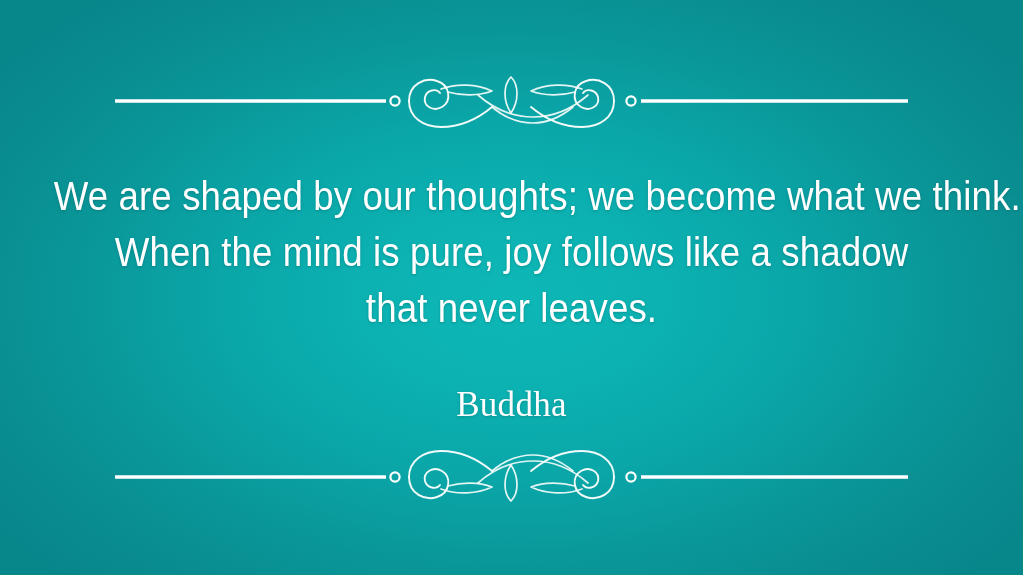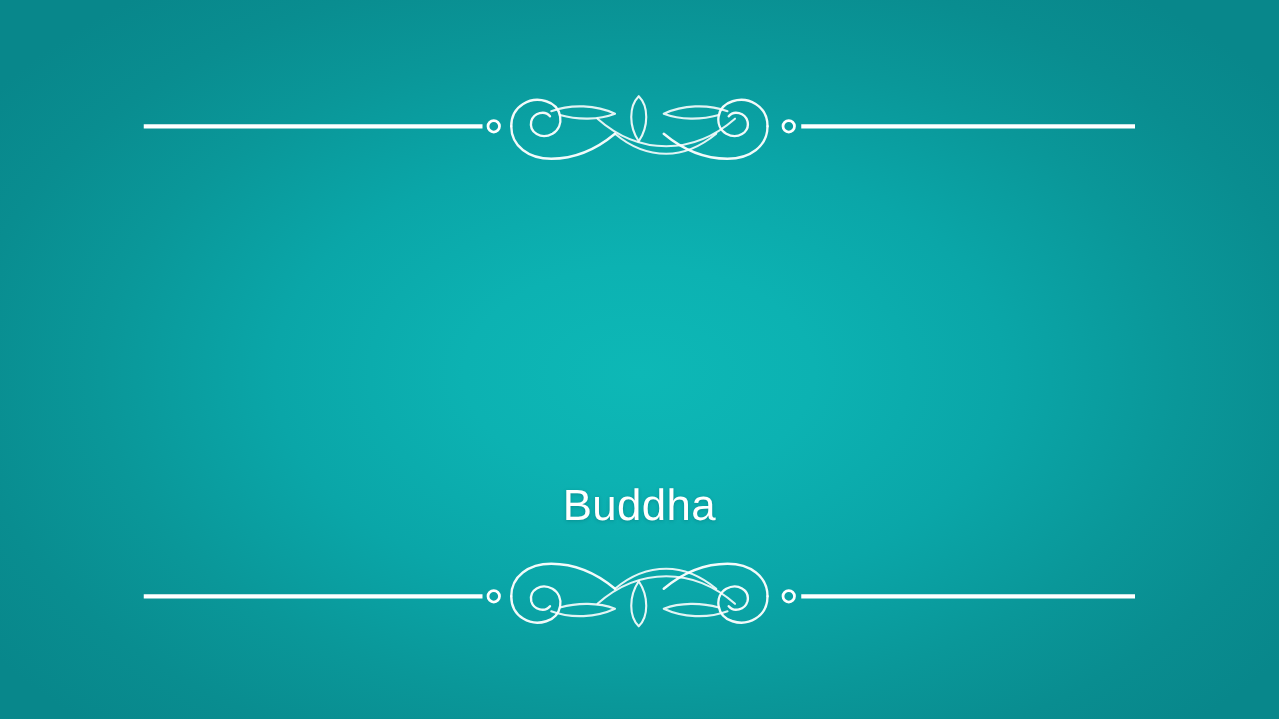--- a/index.html
+++ b/index.html
@@ -101,21 +101,21 @@
     transform: scaleX(0.895);
     transform-origin: center;
   }
 
   #attribution {
     position: absolute;
     top: 382px;
     left: 0;
     width: 1023px;
     text-align: center;
-    font-family: Liberation Sans, sans-serif;
+    font-family: Liberation Serif, serif;
     font-size: 35px;
     line-height: 46px;
     color: #ffffff;
     letter-spacing: 0.3px;
     text-shadow: 0 1px 3px rgba(0, 70, 72, 0.28);
   }
 </style>
 </head>
 <body>
 
@@ -162,20 +162,25 @@
         <path class="orn-wing" d="M492,52 C505,63 520,68 533,68 C548,68 562,61 573,52"></path>
         <path class="orn-wing" d="M478,40 C495,55 512,62 533,62 C554,62 572,54 588,40"></path>
       </g>
 
       <g>
         <path class="orn-leaf" d="M511,58 C503,46 503,30 511,22 C519,30 519,46 511,58 Z"></path>
       </g>
     </svg>
   </div>
 
+  <div id="quote-block">
+    <div class="quote-line">We are shaped by our thoughts; we become what we think.</div>
+    <div class="quote-line">When the mind is pure, joy follows like a shadow</div>
+    <div class="quote-line">that never leaves.</div>
+  </div>
 
   <div id="attribution">Buddha</div>
 
   <div class="ornament" id="ornament-bottom">
     <svg class="orn-svg" viewBox="0 0 1023 92" xmlns="http://www.w3.org/2000/svg">
       <g transform="translate(0,92) scale(1,-1)">
         <g>
           <line class="orn-rule" x1="115" y1="46" x2="386" y2="46"></line>
         </g>
         <g>

